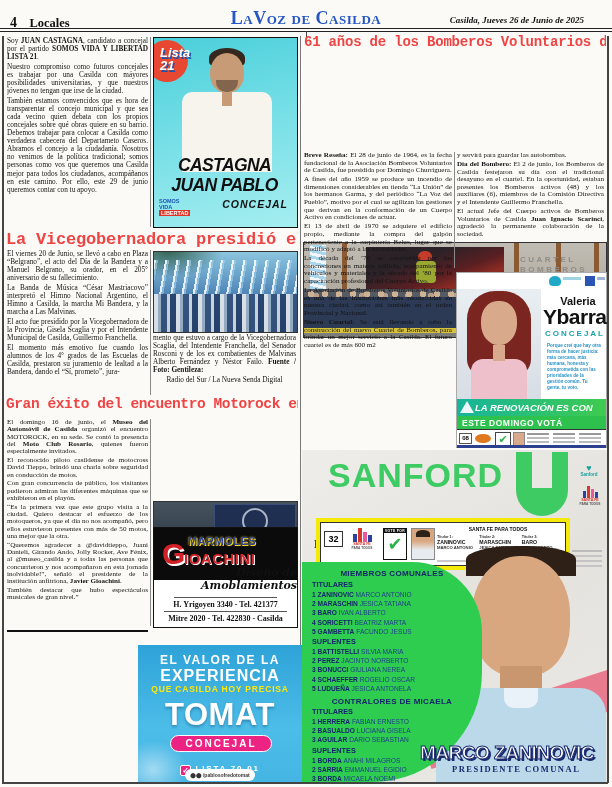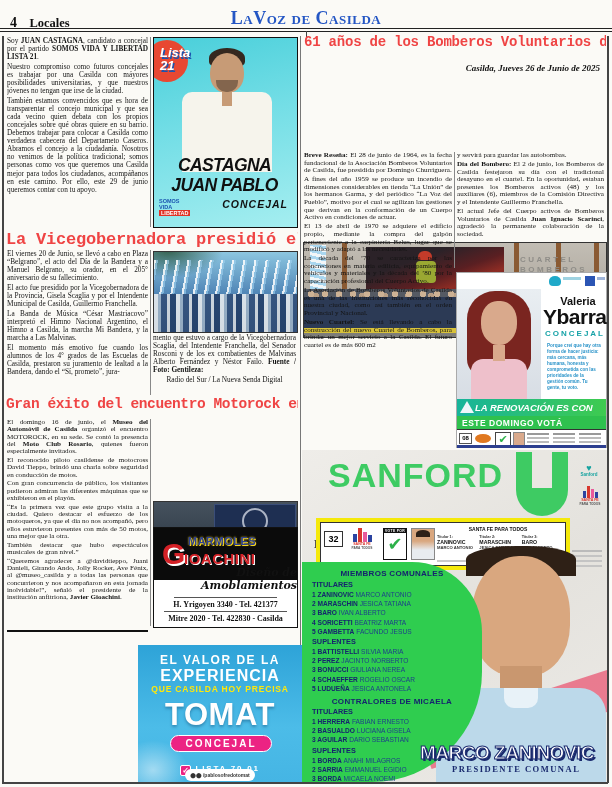--- a/index.html
+++ b/index.html
@@ -88,21 +88,21 @@
 </head>
 <body>
 
 <div class="page">
 
   <div class="abs" style="left:10px;top:13px;">
     <span class="hdr-num">4</span>
     <span class="hdr-sec" style="margin-left:8px;">Locales</span>
   </div>
   <div class="abs masthead" style="left:0;top:8px;width:612px;text-align:center;">LaVoz de Casilda</div>
-  <div class="abs hdr-date" style="right:12px;top:15px;margin-top:48px;">Casilda, Jueves 26 de Junio de 2025</div>
+  <div class="abs hdr-date" style="right:28px;top:15px;">Casilda, Jueves 26 de Junio de 2025</div>
   <div class="abs dbl" style="left:0;top:28px;width:612px;"></div>
   <div class="abs rule" style="left:306px;top:31px;width:1px;height:7px;"></div>
 
   <div class="abs rule" style="left:2px;top:36px;width:1.5px;height:747px;"></div>
   <div class="abs rule" style="left:607px;top:36px;width:2px;height:747px;"></div>
   <div class="abs rule" style="left:2px;top:782px;width:606px;height:1.5px;"></div>
   <div class="abs rule" style="left:300px;top:36px;width:1px;height:746px;background:#777;"></div>
 
   <div class="abs article sz1" style="left:7px;top:37px;width:141px;height:190px;">
     <p><span>Soy </span><b>JUAN CASTAGNA</b><span>, candidato a concejal por el partido </span><b>SOMOS VIDA Y LIBERTAD LISTA 21</b><span>.</span></p>
@@ -130,44 +130,44 @@
     <div class="abs somos-logo" style="left:5px;top:160px;width:40px;">
       <div>SOMOS</div>
       <div>VIDA</div>
       <div class="red">LIBERTAD</div>
     </div>
   </div>
 
   <div class="abs headline" style="left:6px;top:230px;width:292px;font-size:17px;text-align:center;letter-spacing:-.2px;">La Vicegobernadora presidió el Acto del Día de la Bandera.</div>
   <div class="abs article sz1" style="left:7px;top:250px;width:141px;height:145px;">
     <p>El viernes 20 de Junio, se llevó a cabo en Plaza “Belgrano”, el acto del Día de la Bandera y a Manuel Belgrano, su orador, en el 205° aniversario de su fallecimiento.</p>
+    <p>La Banda de Música “César Mastriacovo” interpretó el Himno Nacional Argentino, el Himno a Casilda, la marcha Mi Bandera, y la marcha a Las Malvinas.</p>
     <p>El acto fue presidido por la Vicegobernadora de la Provincia, Gisela Scaglia y por el Intendente Municipal de Casilda, Guillermo Franchella.</p>
-    <p>La Banda de Música “César Mastriacovo” interpretó el Himno Nacional Argentino, el Himno a Casilda, la marcha Mi Bandera, y la marcha a Las Malvinas.</p>
     <p>El momento más emotivo fue cuando los alumnos de los 4° grados de las Escuelas de Casilda, prestaron su juramento de lealtad a la Bandera, dando el “Sí, prometo”, jura-</p>
   </div>
   <div class="abs rule" style="left:150px;top:250px;width:.8px;height:145px;background:#888;"></div>
   <div class="abs photo" style="left:153px;top:251px;width:143px;height:80px;">
     <div class="abs" style="left:0;top:0;width:143px;height:80px;background:linear-gradient(180deg,#8cc6e0 0%,#4d82b4 55%,#27496e 100%);"></div>
     <div class="abs" style="left:-10px;top:-14px;width:80px;height:40px;background:radial-gradient(ellipse at 30% 30%,rgba(28,70,40,.8),transparent 70%);"></div>
     <div class="abs" style="left:0;top:8px;width:143px;height:34px;background:repeating-linear-gradient(100deg,rgba(255,255,255,.85) 0 2px,rgba(160,210,240,.6) 2px 4px,transparent 4px 11px);"></div>
     <div class="abs" style="left:0;top:42px;width:143px;height:38px;background:repeating-linear-gradient(90deg,#e8ecef 0 4px,#9fb4c8 4px 7px,#33507a 7px 13px,#d8dde2 13px 16px,#24406a 16px 22px);opacity:.9;"></div>
   </div>
   <div class="abs article sz1" style="left:153px;top:334px;width:143px;height:60px;">
     <p><span>mento que estuvo a cargo de la Vicegobernadora Scaglia, del Intendente Franchella, del Senador Rosconi y de los ex combatientes de Malvinas Alberto Fernández y Néstor Failo. </span><b>Fuente / Foto: Gentileza:</b></p>
     <p class="center">Radio del Sur / La Nueva Senda Digital</p>
   </div>
 
   <div class="abs headline" style="left:6px;top:396px;width:292px;font-size:14.5px;text-align:center;letter-spacing:-.4px;">Gran éxito del encuentro Motorock en Casilda</div>
   <div class="abs article sz3" style="left:7px;top:419px;width:141px;height:207px;">
     <p><span>El domingo 16 de junio, el </span><b>Museo del Automóvil de Casilda</b><span> organizó el encuentro MOTOROCK, en su sede. Se contó la presencia del </span><b>Moto Club Rosario</b><span>, quienes fueron especialmente invitados.</span></p>
     <p>El reconocido piloto casildense de motocross David Tieppo, brindó una charla sobre seguridad en conducción de motos.</p>
     <p>Con gran concurrencia de público, los visitantes pudieron admiran las diferentes máquinas que se exhibieron en el playón.</p>
     <p>“Es la primera vez que este grupo visita a la ciudad. Quiero destacar el esfuerzo de los motoqueros, ya que el día no nos acompañó, pero ellos estuvieron presentes con más de 50 motos, una mejor que la otra.</p>
+    <p><span>“Queremos agradecer a @davidtieppo, Juani Danieli, Girando Ando, Jolly Rocker, Ave Fénix, al @museo_casilda y a todas las personas que concurrieron y nos acompañaron en esta jornada inolvidable!”, señaló el presidente de la institución anfitriona, </span><b>Javier Gioachini</b><span>.</span></p>
     <p>También destacar que hubo espectáculos musicales de gran nivel.”</p>
-    <p><span>“Queremos agradecer a @davidtieppo, Juani Danieli, Girando Ando, Jolly Rocker, Ave Fénix, al @museo_casilda y a todas las personas que concurrieron y nos acompañaron en esta jornada inolvidable!”, señaló el presidente de la institución anfitriona, </span><b>Javier Gioachini</b><span>.</span></p>
   </div>
   <div class="abs rule" style="left:150px;top:419px;width:.8px;height:207px;background:#888;"></div>
   <div class="abs rule" style="left:7px;top:630px;width:141px;height:2px;background:#111;"></div>
   <div class="abs photo" style="left:153px;top:419px;width:143px;height:103px;">
     <div class="abs" style="left:0;top:0;width:143px;height:103px;background:linear-gradient(180deg,#46525e 0%,#2a3440 55%,#1d2630 75%);"></div>
     <div class="abs" style="left:60px;top:2px;width:80px;height:30px;background:#1e2f52;border:1px solid #3a4d78;"></div>
     <div class="abs" style="left:88px;top:6px;width:22px;height:22px;border:2px solid #cfd6e2;border-radius:50%;opacity:.8;"></div>
     <div class="abs crowd" style="left:0;top:36px;width:143px;height:46px;opacity:.95;"></div>
     <div class="abs" style="left:0;top:82px;width:143px;height:21px;background:linear-gradient(180deg,#55703f,#40552f);"></div>
     <div class="abs" style="left:30px;top:84px;width:34px;height:13px;background:#14181d;border-radius:6px 10px 3px 3px;"></div>

